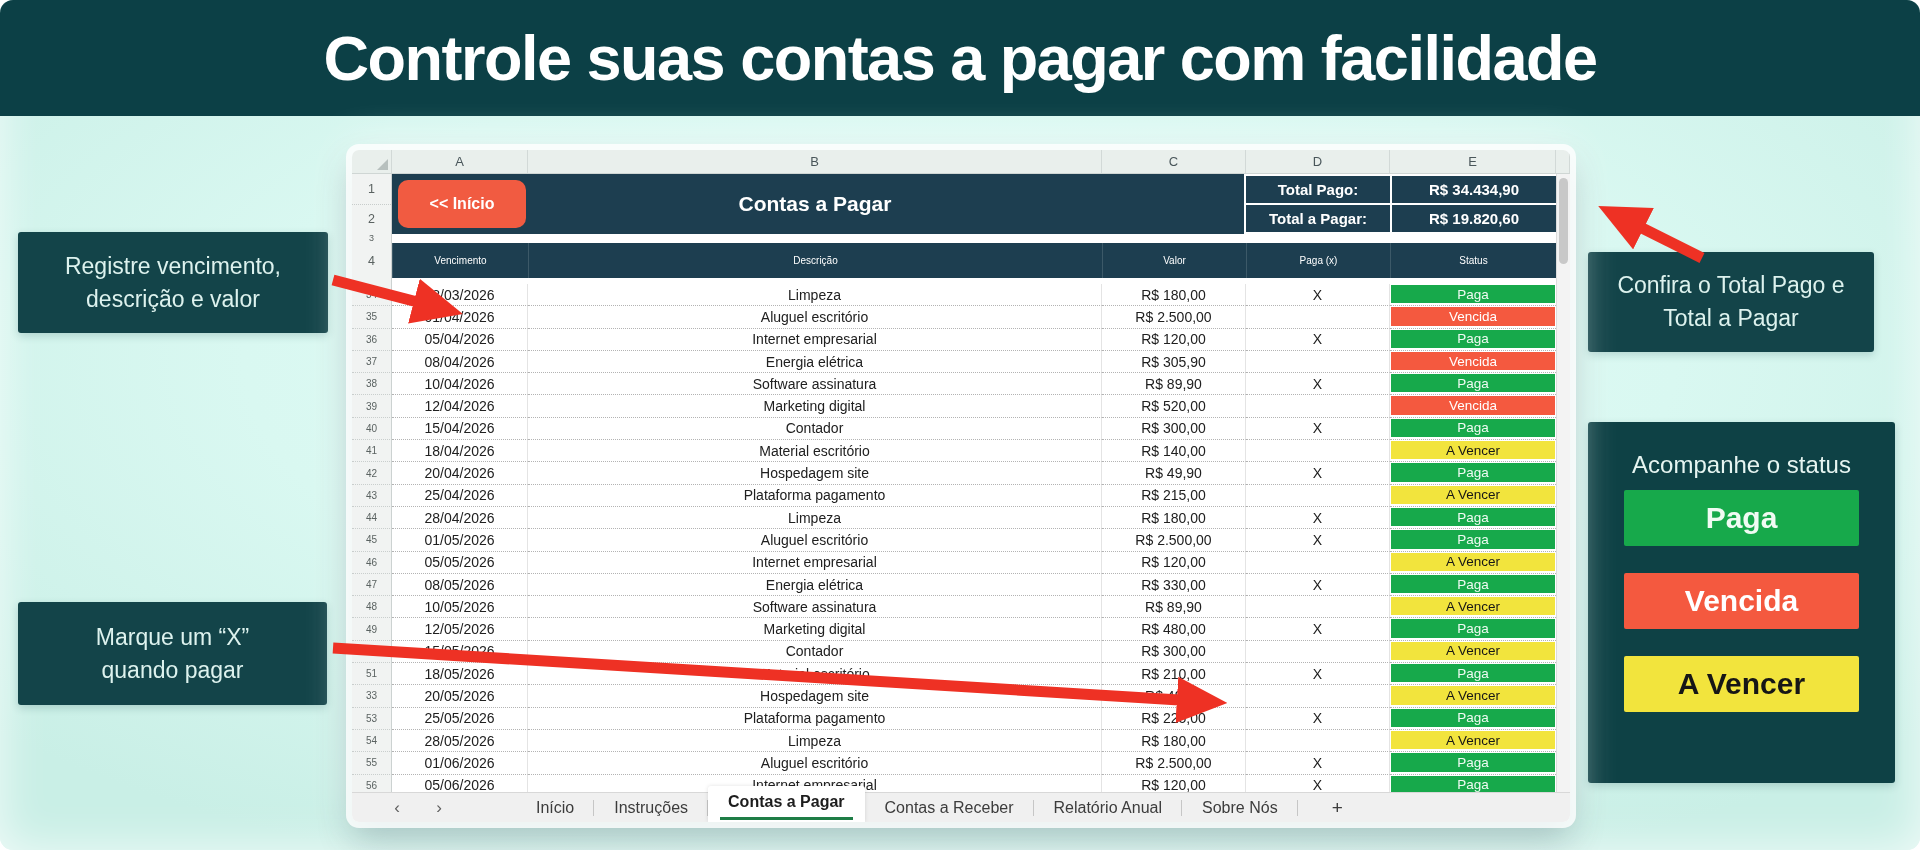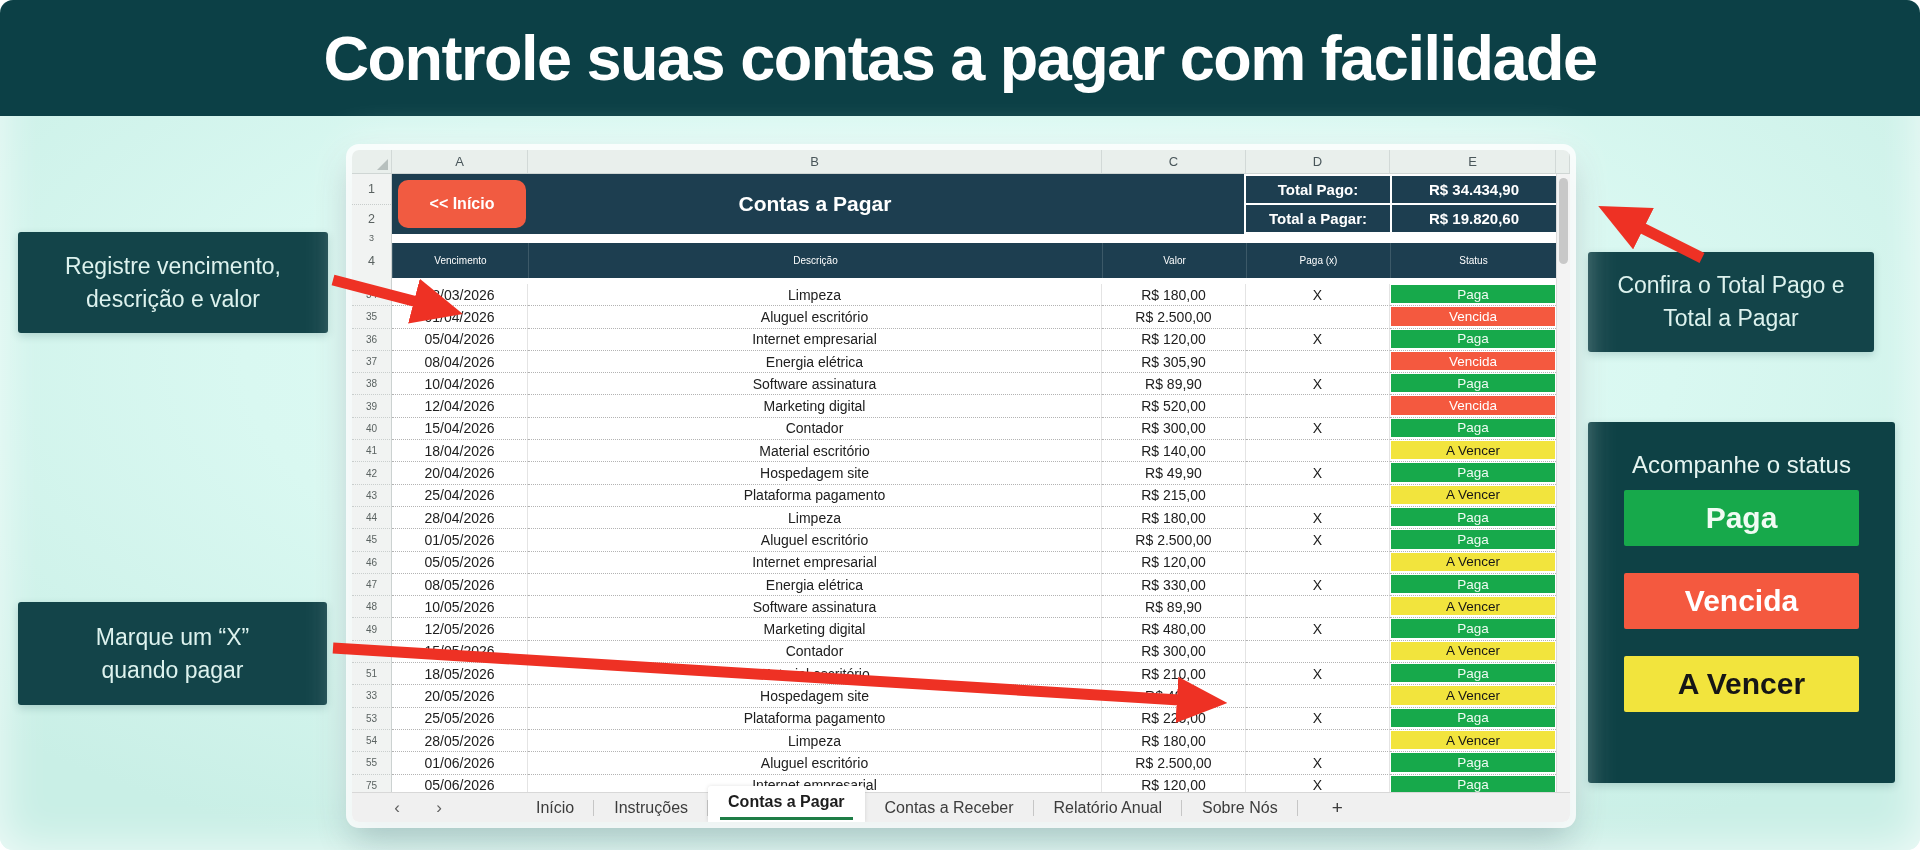--- a/index.html
+++ b/index.html
@@ -424,21 +424,21 @@
           <div class="gcell">55</div>
           <div class="cell c-date">01/06/2026</div>
           <div class="cell c-desc">Aluguel escritório</div>
           <div class="cell c-val">R$ 2.500,00</div>
           <div class="cell c-paid">X</div>
           <div class="cell c-status">
             <div class="status-fill" style="background: rgb(23, 169, 75); color: rgb(240, 251, 243);">Paga</div>
           </div>
         </div>
         <div class="trow">
-          <div class="gcell">75</div>
+          <div class="gcell">56</div>
           <div class="cell c-date">05/06/2026</div>
           <div class="cell c-desc">Internet empresarial</div>
           <div class="cell c-val">R$ 120,00</div>
           <div class="cell c-paid">X</div>
           <div class="cell c-status">
             <div class="status-fill" style="background: rgb(23, 169, 75); color: rgb(240, 251, 243);">Paga</div>
           </div>
         </div>
       </div>
 

